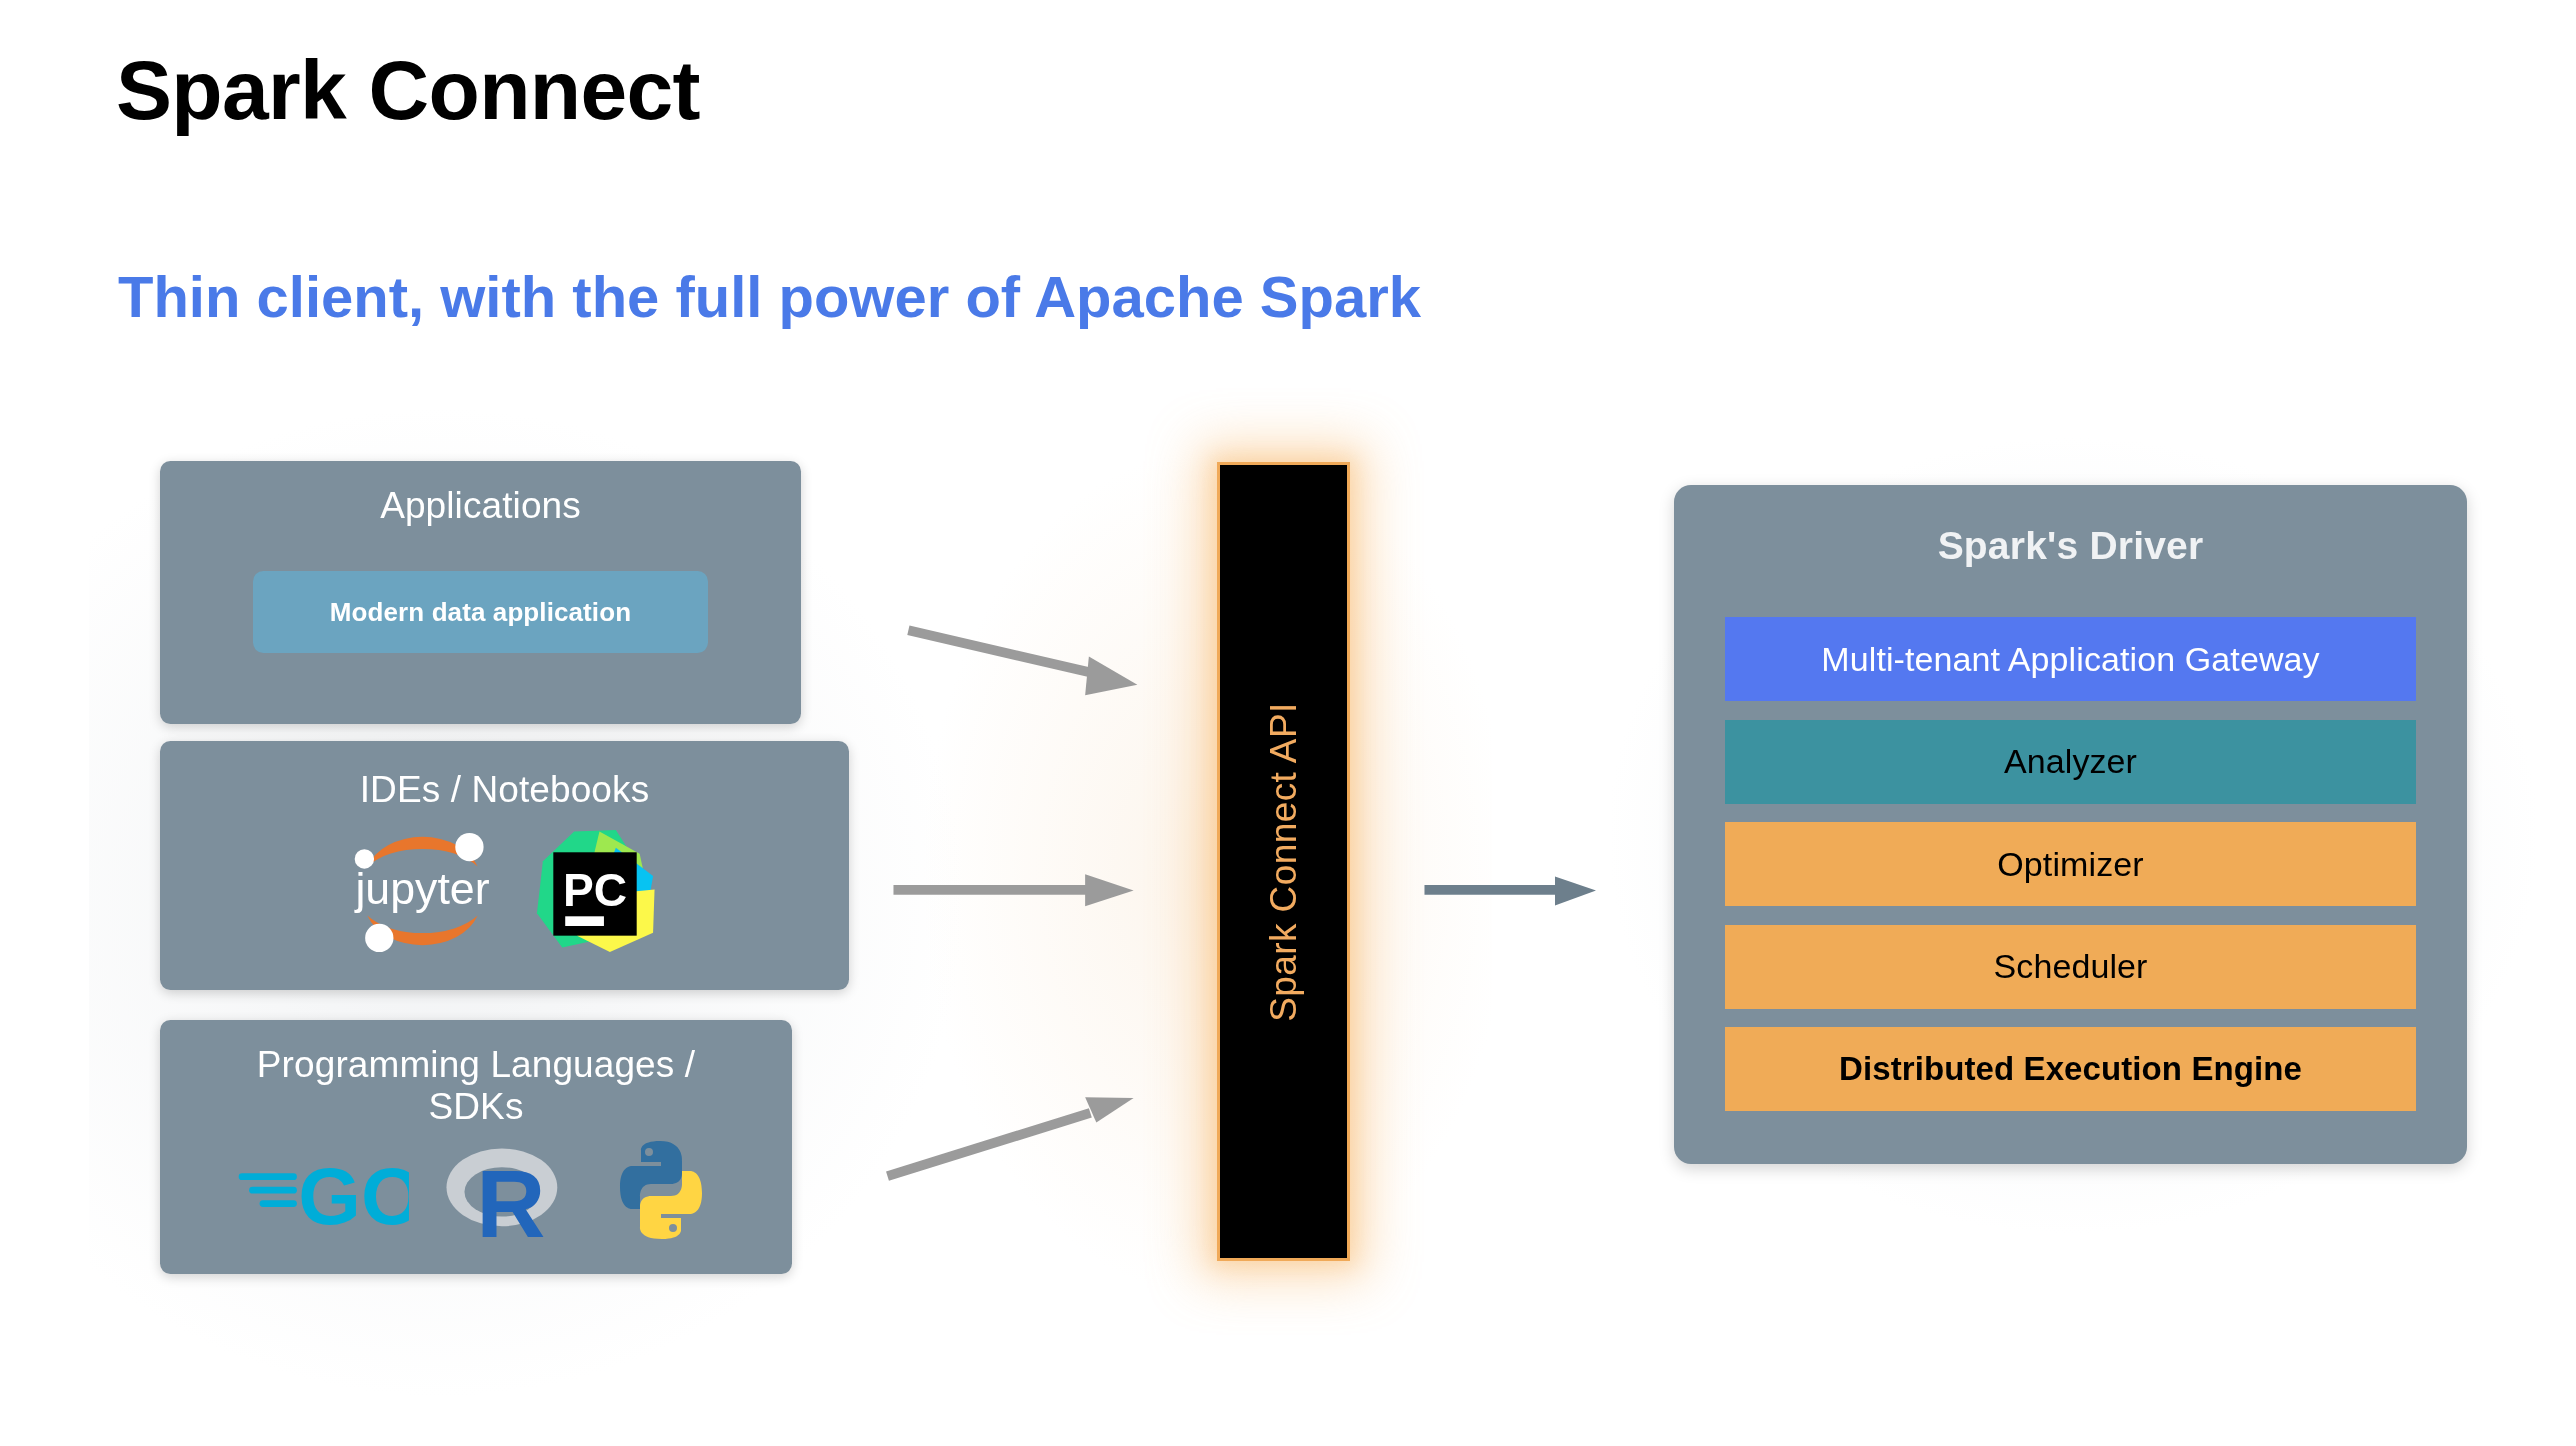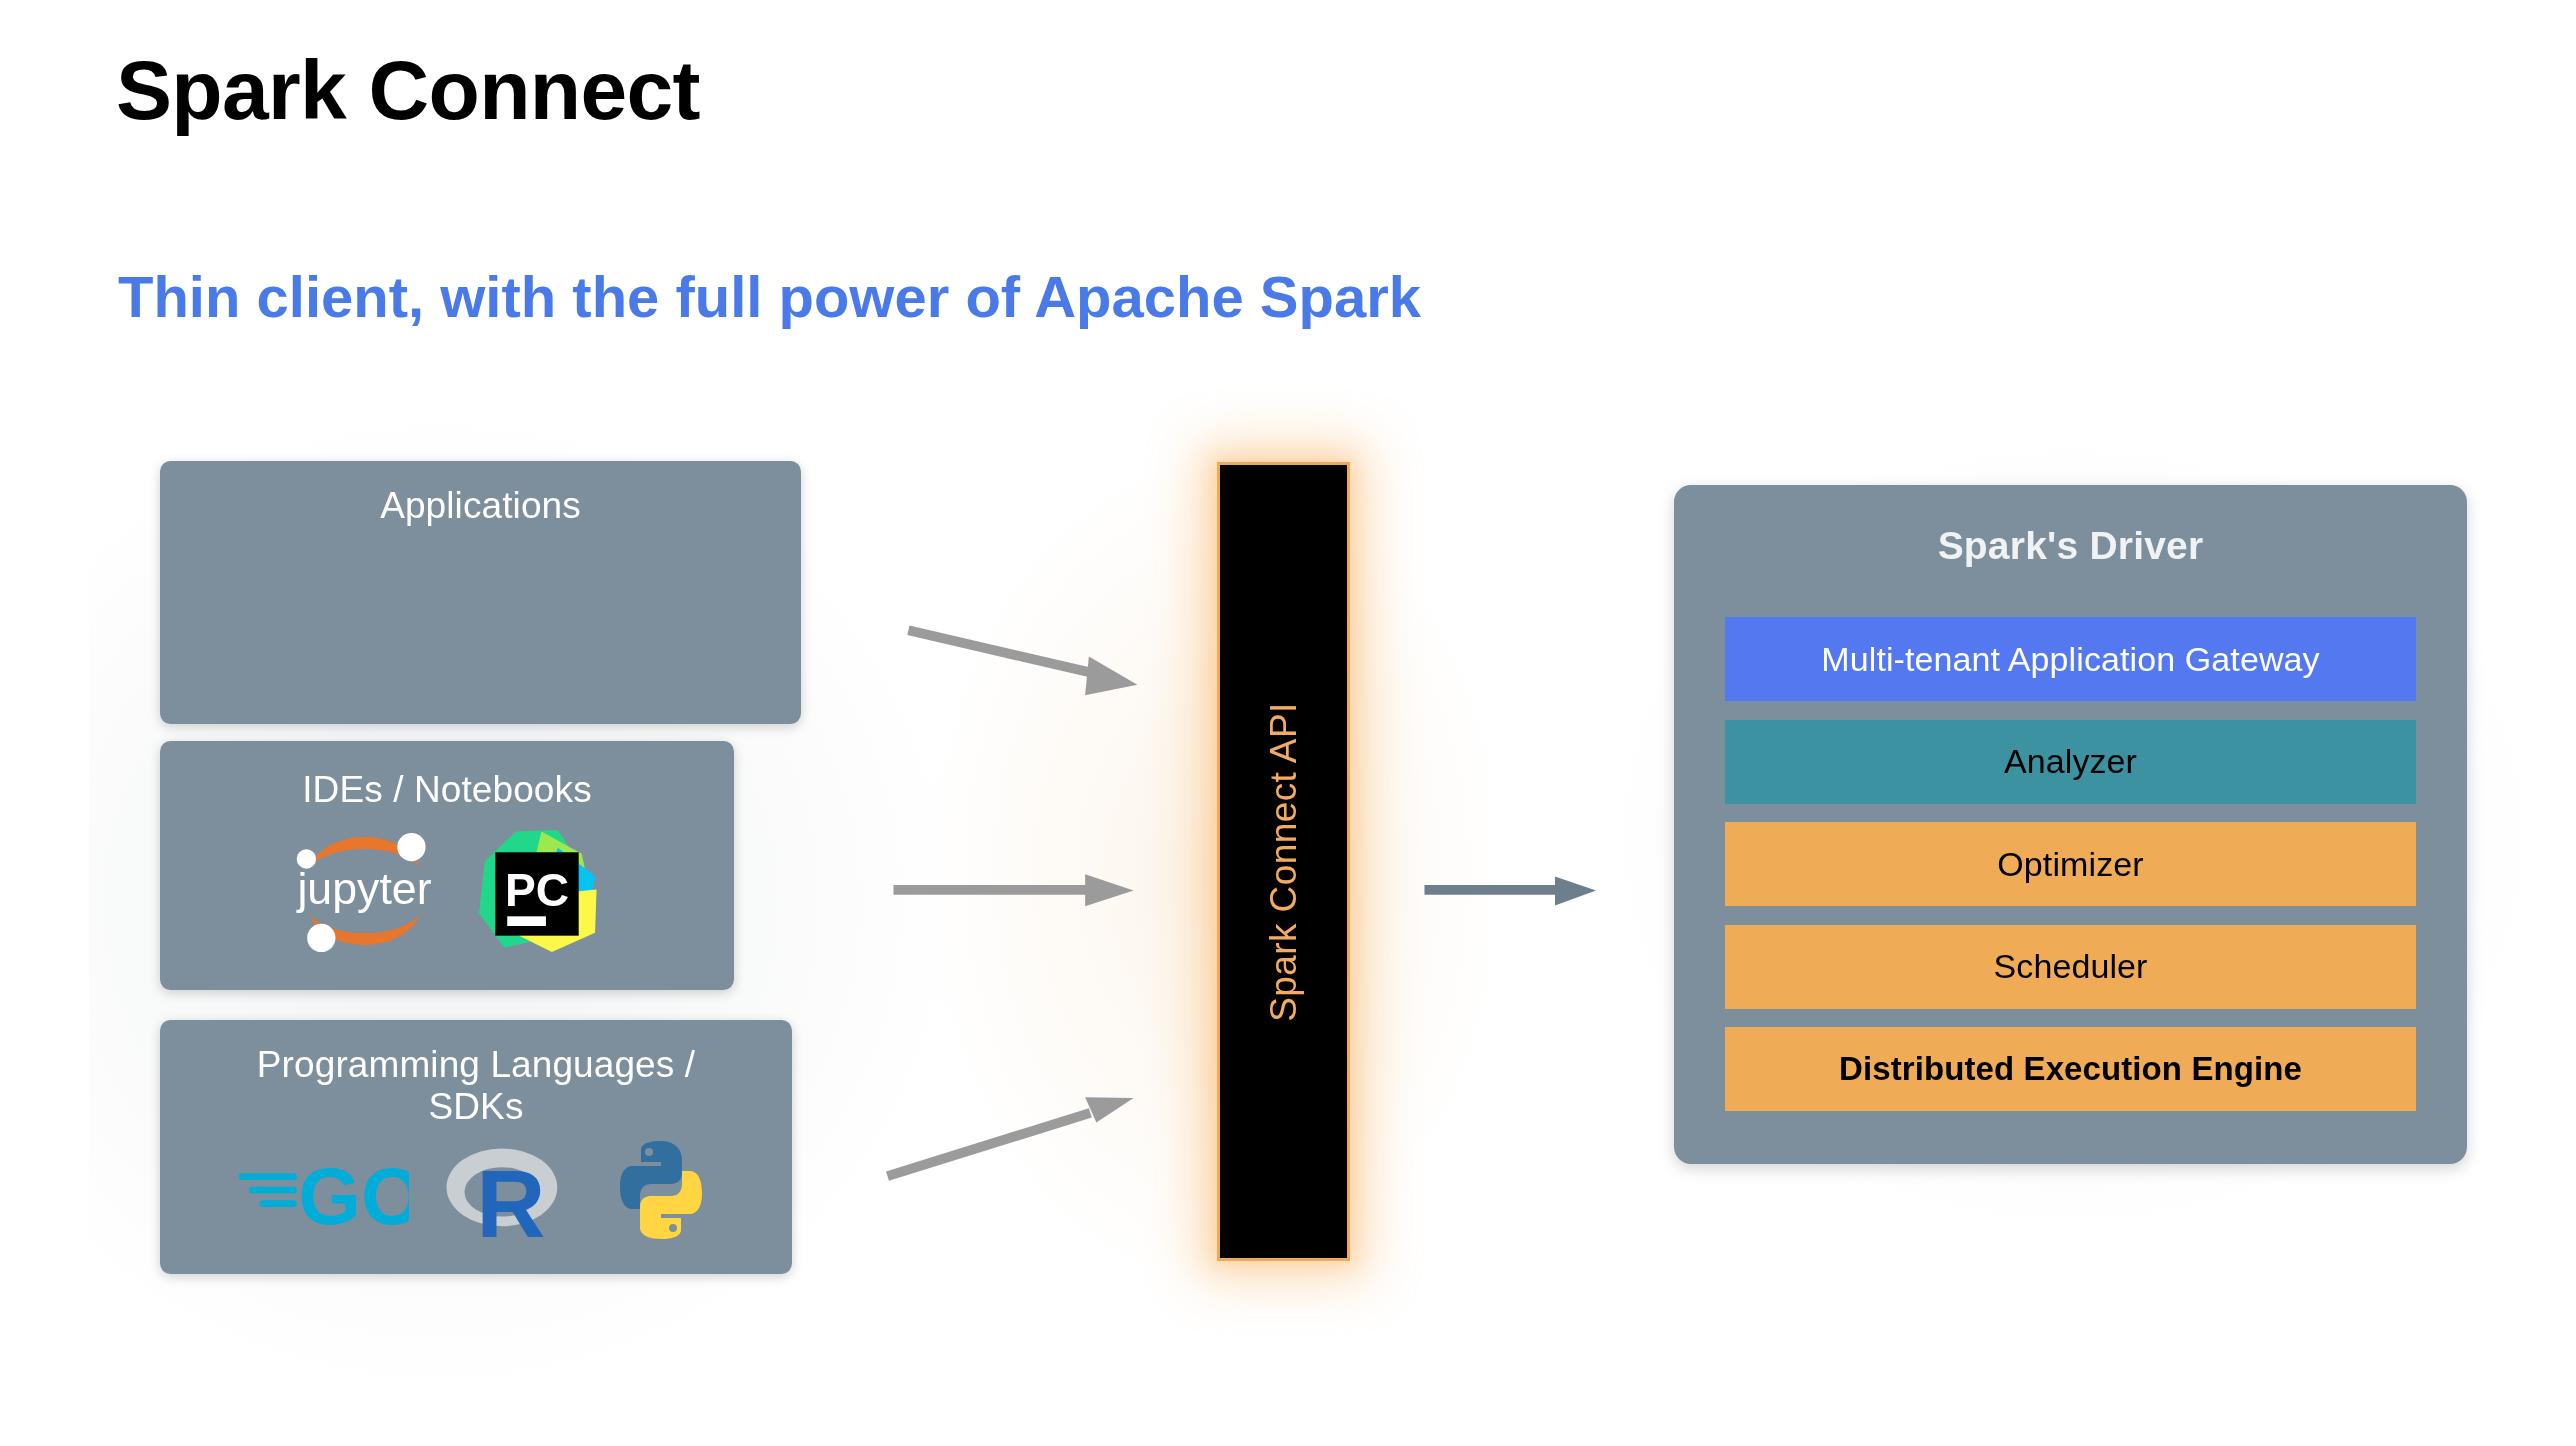--- a/index.html
+++ b/index.html
@@ -34,21 +34,21 @@
     box-shadow:0 3px 12px rgba(0,0,0,.18);
     box-sizing:border-box;
   }
   .card-title{
     width:100%;text-align:center;color:#ffffff;
     font-size:37px;font-weight:400;line-height:1.14;
     letter-spacing:0.1px;
   }
 
   #card-applications{left:160px;top:461px;width:641px;height:263px;padding-top:24px;}
-  #card-notebooks  {left:160px;top:741px;width:574px;height:249px;padding-top:28px;}
+  #card-notebooks  {left:160px;top:741px;width:689px;height:249px;padding-top:28px;}
   #card-languages  {left:160px;top:1020px;width:632px;height:254px;padding-top:24px;}
 
   #modern-data-app{
     position:absolute;left:93px;top:110px;width:455px;height:82px;
     background:#6ba4c0;border-radius:10.4px;
     display:flex;align-items:center;justify-content:center;
     color:#ffffff;font-size:26px;font-weight:bold;letter-spacing:0.1px;
   }
 
   .logo-row{
@@ -123,20 +123,21 @@
   <div id="bg-wash2"></div>
   <div id="bg-wash3"></div>
   <div id="bg-wash"></div>
 
   <div id="page-title">Spark Connect</div>
   <div id="page-subtitle" style="color: rgb(74, 122, 232);">Thin client, with the full power of Apache Spark</div>
 
 
   <div class="card" id="card-applications" style="background: rgb(125, 143, 156);">
     <div class="card-title">Applications</div>
+    <div id="modern-data-app" style="background: rgb(107, 164, 192);">Modern data application</div>
   </div>
 
   <div class="card" id="card-notebooks" style="background: rgb(125, 143, 156);">
     <div class="card-title">IDEs / Notebooks</div>
     <div class="logo-row" id="notebook-logos">
 
       <span>
         <svg width="149" height="142" viewBox="0 0 200 190" xmlns="http://www.w3.org/2000/svg">
           <path d="M26 62 A78 58 0 0 1 174 62 A86 48 0 0 0 26 62 Z" fill="#e8762c"></path>
           <path d="M26 128 A78 58 0 0 0 174 128 A86 48 0 0 1 26 128 Z" fill="#e8762c"></path>

